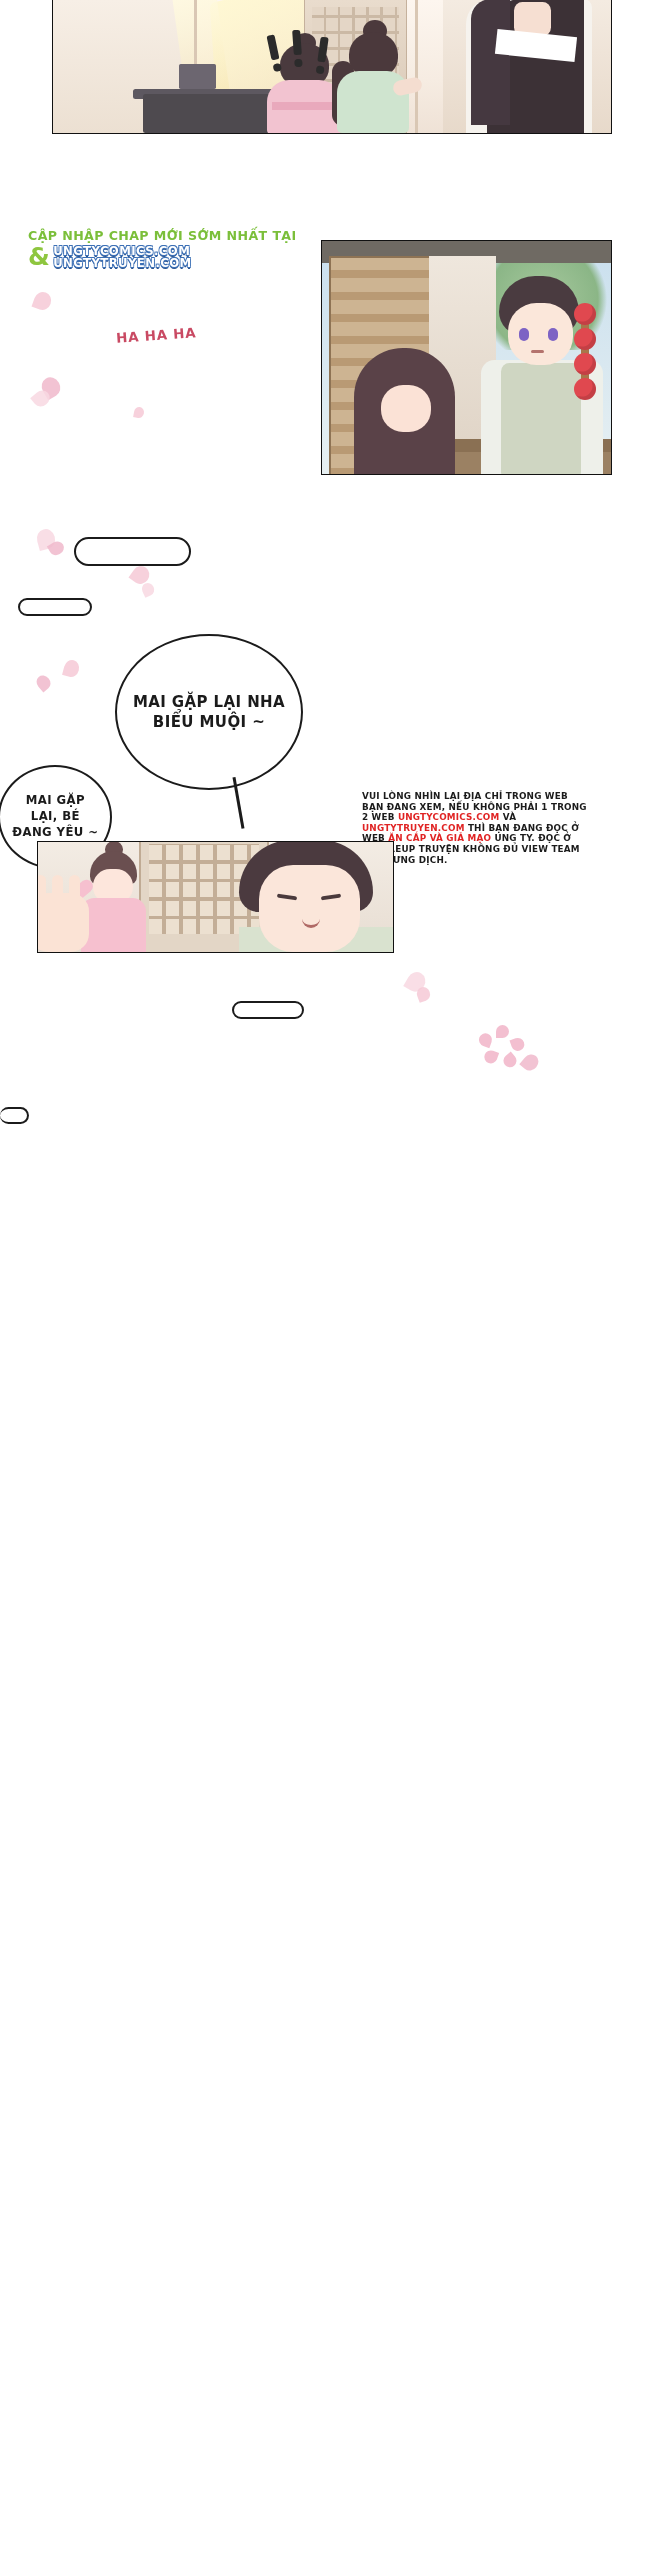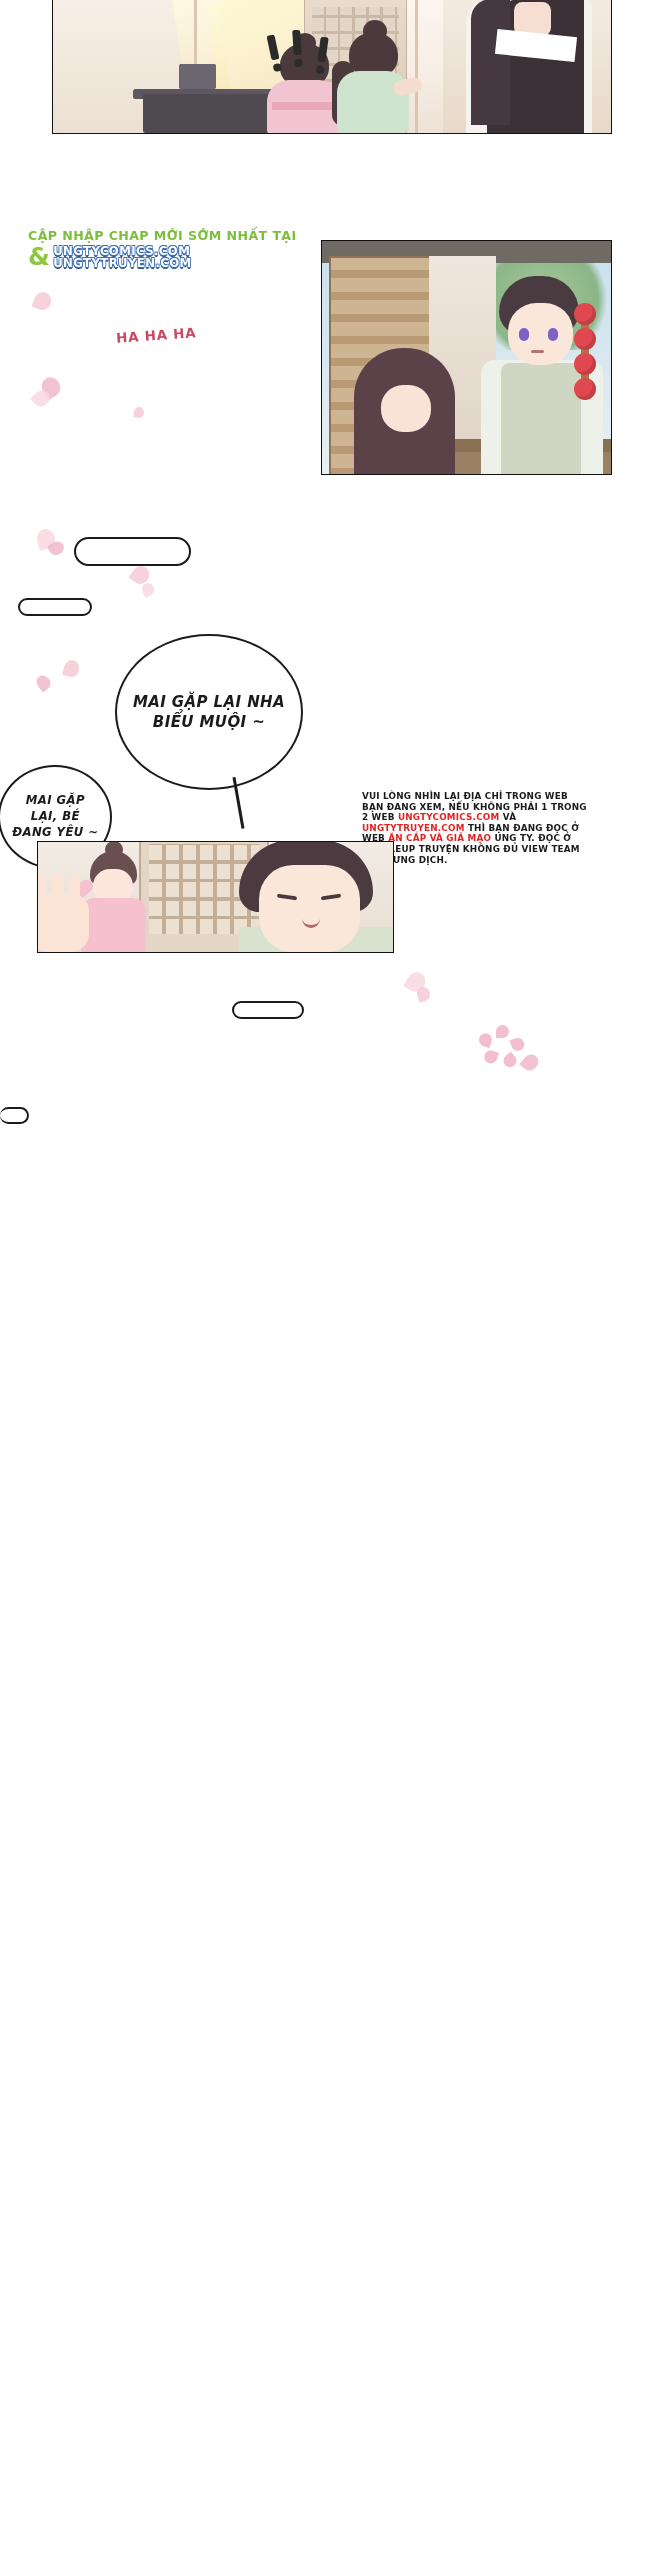--- a/index.html
+++ b/index.html
@@ -168,21 +168,21 @@
   .p4-hair-small-top{position:absolute;left:30px;bottom:65px;width:62px;height:30px;background:#5a464b;border-radius:30px 30px 0 0;}
 
   
   .bubble{
     position:absolute;box-sizing:border-box;
     background:#ffffff;border:2.5px solid #1b1b1b;
     display:flex;align-items:center;justify-content:center;
     text-align:center;color:#1b1b1b;line-height:1.35;
     font-weight:700;letter-spacing:0.4px;
   }
-  .bubble.round{border-radius:50%;font-style:italic;}
+  .bubble.round{border-radius:50%;}
   .bubble.pill{border-radius:34px;}
   .bubble .txt{padding:0 11.7px;white-space:pre-line;}
   .tail{position:absolute;background:transparent;}
 
   #bubbleEmpty1{left:74px;top:537px;width:117px;height:28.5px;border-radius:17px;}
   #bubbleEmpty2{left:18.4px;top:598px;width:74px;height:18.4px;border-radius:11.7px;}
   #bubbleEmpty3{left:232px;top:1001px;width:72px;height:18.4px;border-radius:11.7px;}
   #bubbleEmpty4{left:0px;top:1107px;width:28.5px;height:17px;border-radius:10px;border-left:none;}
 
   #bubbleMain{

